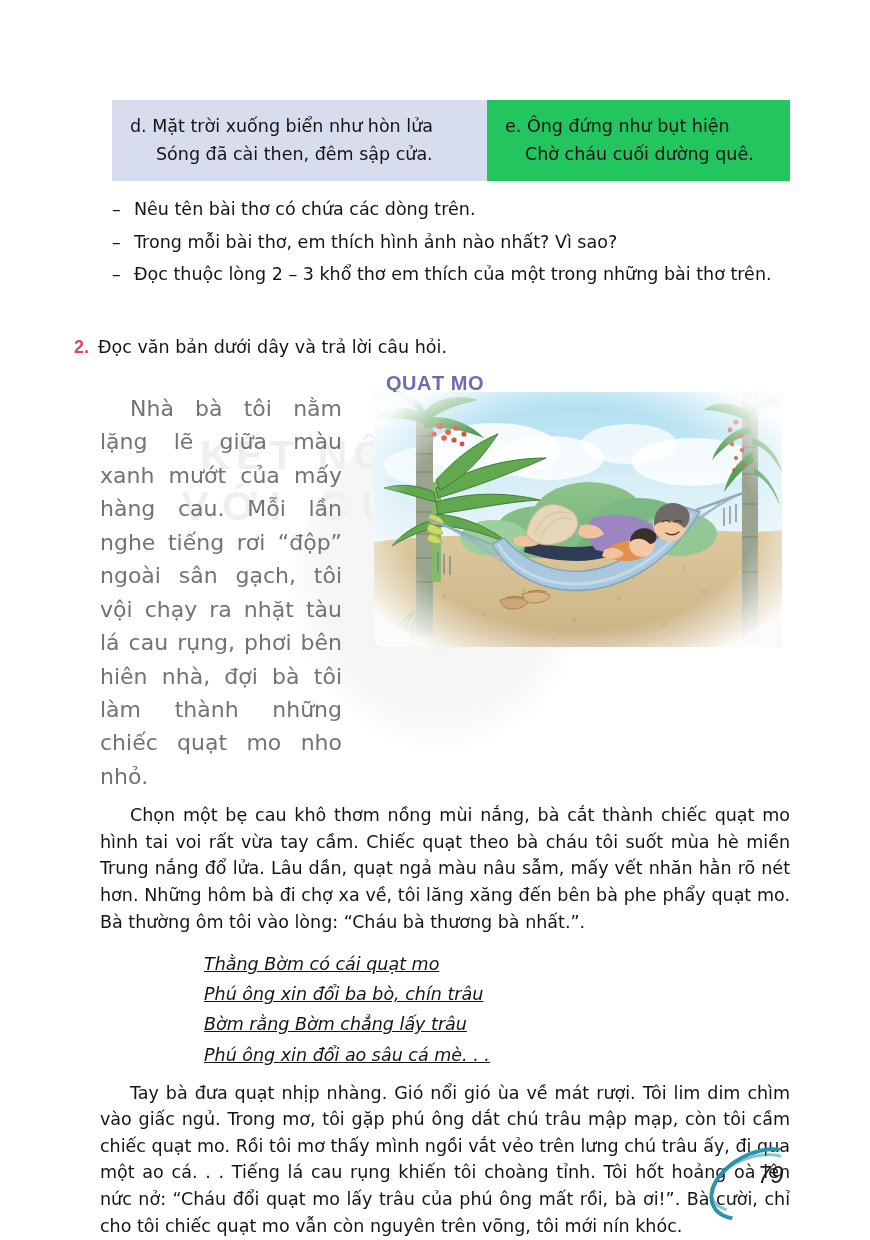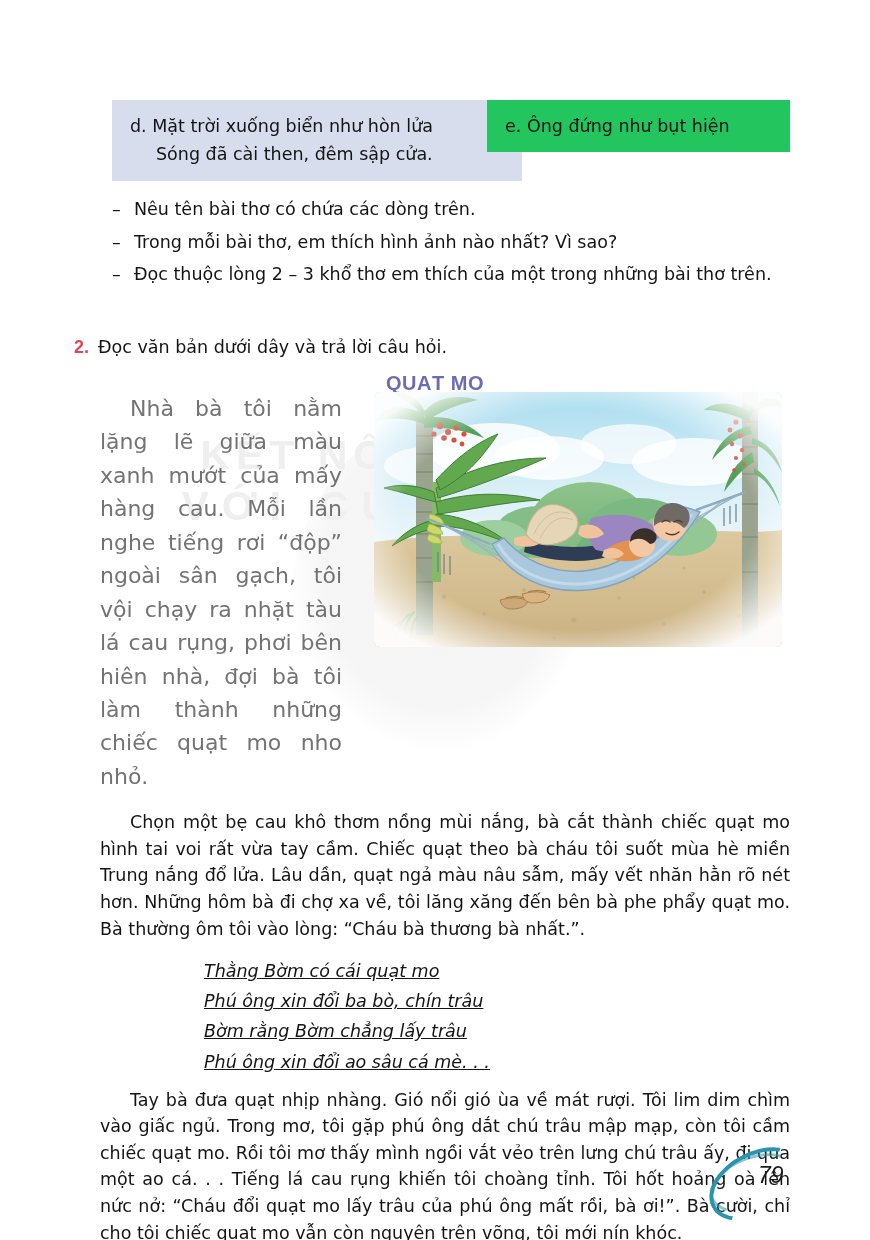--- a/index.html
+++ b/index.html
@@ -133,21 +133,21 @@
   }
 
   p.para{
     font-size:17.5px;
     line-height:1.52;
     text-align:justify;
     text-indent:30px;
     margin:10px 0 0 0;
     color:#141414;
   }
-  p.para.first{margin-top:16px;}
+  p.para.first{margin-top:9px;}
 
   .poem{margin:14px 0 0 104px;}
   .poem-line{
     font-style:italic;
     font-size:17.5px;
     line-height:1.72;
     color:#141414;
     text-decoration:underline;
   }
 
@@ -197,20 +197,21 @@
       <div class="stamp" id="stamp-d">
         <div class="stamp-inner">
           <span class="l1">d. Mặt trời xuống biển như hòn lửa</span>
           <span class="l2">Sóng đã cài then, đêm sập cửa.</span>
         </div>
       </div>
 
       <div class="stamp" id="stamp-e">
         <div class="stamp-inner">
           <span class="l1">e.  Ông đứng như bụt hiện</span>
+          <span class="l2">Chờ cháu cuối dường quê.</span>
         </div>
       </div>
 
     </div>
 
     <div class="dash-list">
 
       <div class="dash-item">
         <span class="dash-mark">–</span>
         <span>Nêu tên bài thơ có chứa các dòng trên.</span>

